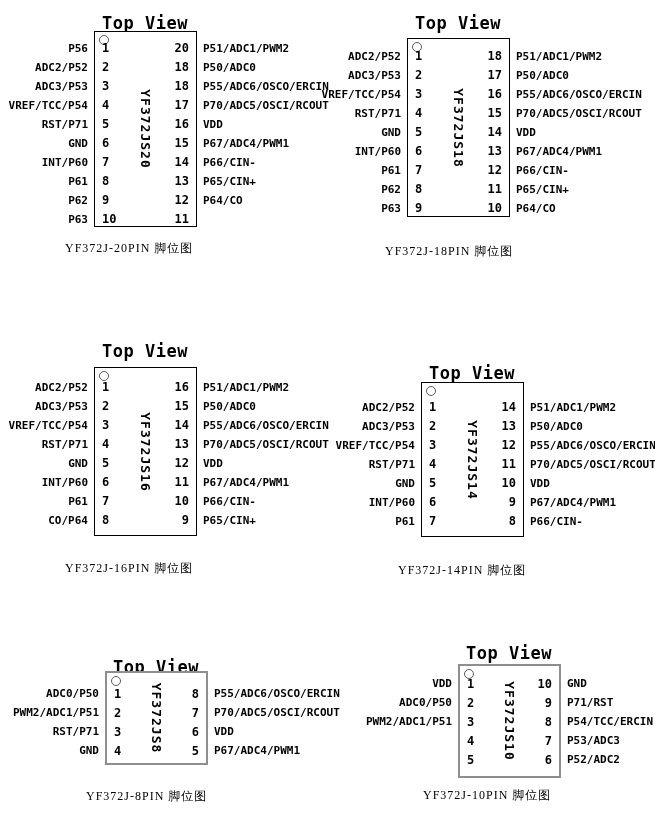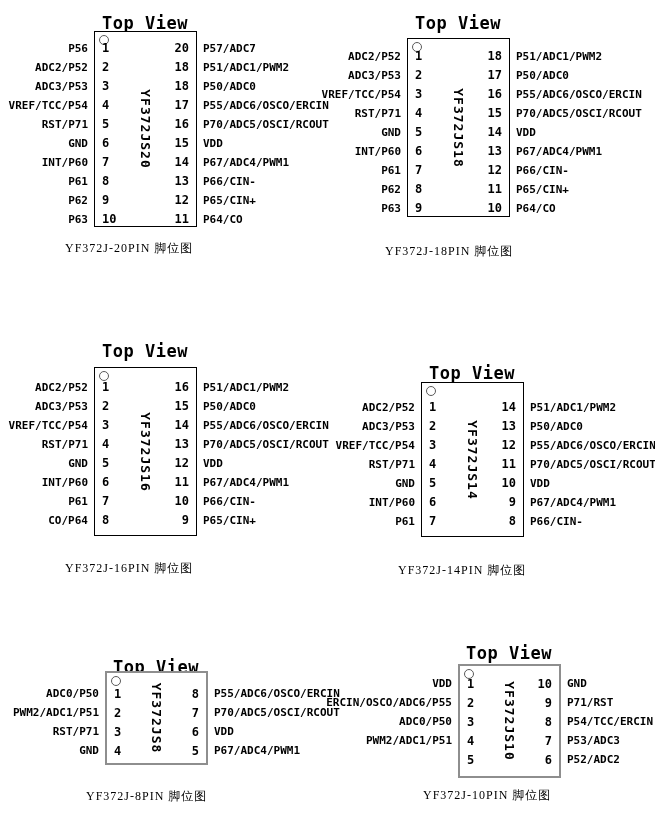--- a/index.html
+++ b/index.html
@@ -101,21 +101,20 @@
           <div class="row">17</div>
           <div class="row">16</div>
           <div class="row">15</div>
           <div class="row">14</div>
           <div class="row">13</div>
           <div class="row">12</div>
           <div class="row">11</div>
         </div>
     </div>
     <div class="labels right">
-        <div class="row">P57/ADC7</div>
         <div class="row">P51/ADC1/PWM2</div>
         <div class="row">P50/ADC0</div>
         <div class="row">P55/ADC6/OSCO/ERCIN</div>
         <div class="row">P70/ADC5/OSCI/RCOUT</div>
         <div class="row">VDD</div>
         <div class="row">P67/ADC4/PWM1</div>
         <div class="row">P66/CIN-</div>
         <div class="row">P65/CIN+</div>
         <div class="row">P64/CO</div>
       </div>
@@ -309,21 +308,20 @@
       </div>
   </div>
   <div class="caption">YF372J-8PIN 脚位图</div>
 </div>
 
 <div class="diagram dg5 gray">
   <div class="topview">Top View</div>
   <div class="pins">
     <div class="labels left">
         <div class="row">VDD</div>
-        <div class="row">ERCIN/OSCO/ADC6/P55</div>
         <div class="row">ADC0/P50</div>
         <div class="row">PWM2/ADC1/P51</div>
       </div>
     <div class="chip-box">
       <div class="pin1-circle"></div>
       <div class="nums left">
           <div class="row">1</div>
           <div class="row">2</div>
           <div class="row">3</div>
           <div class="row">4</div>

